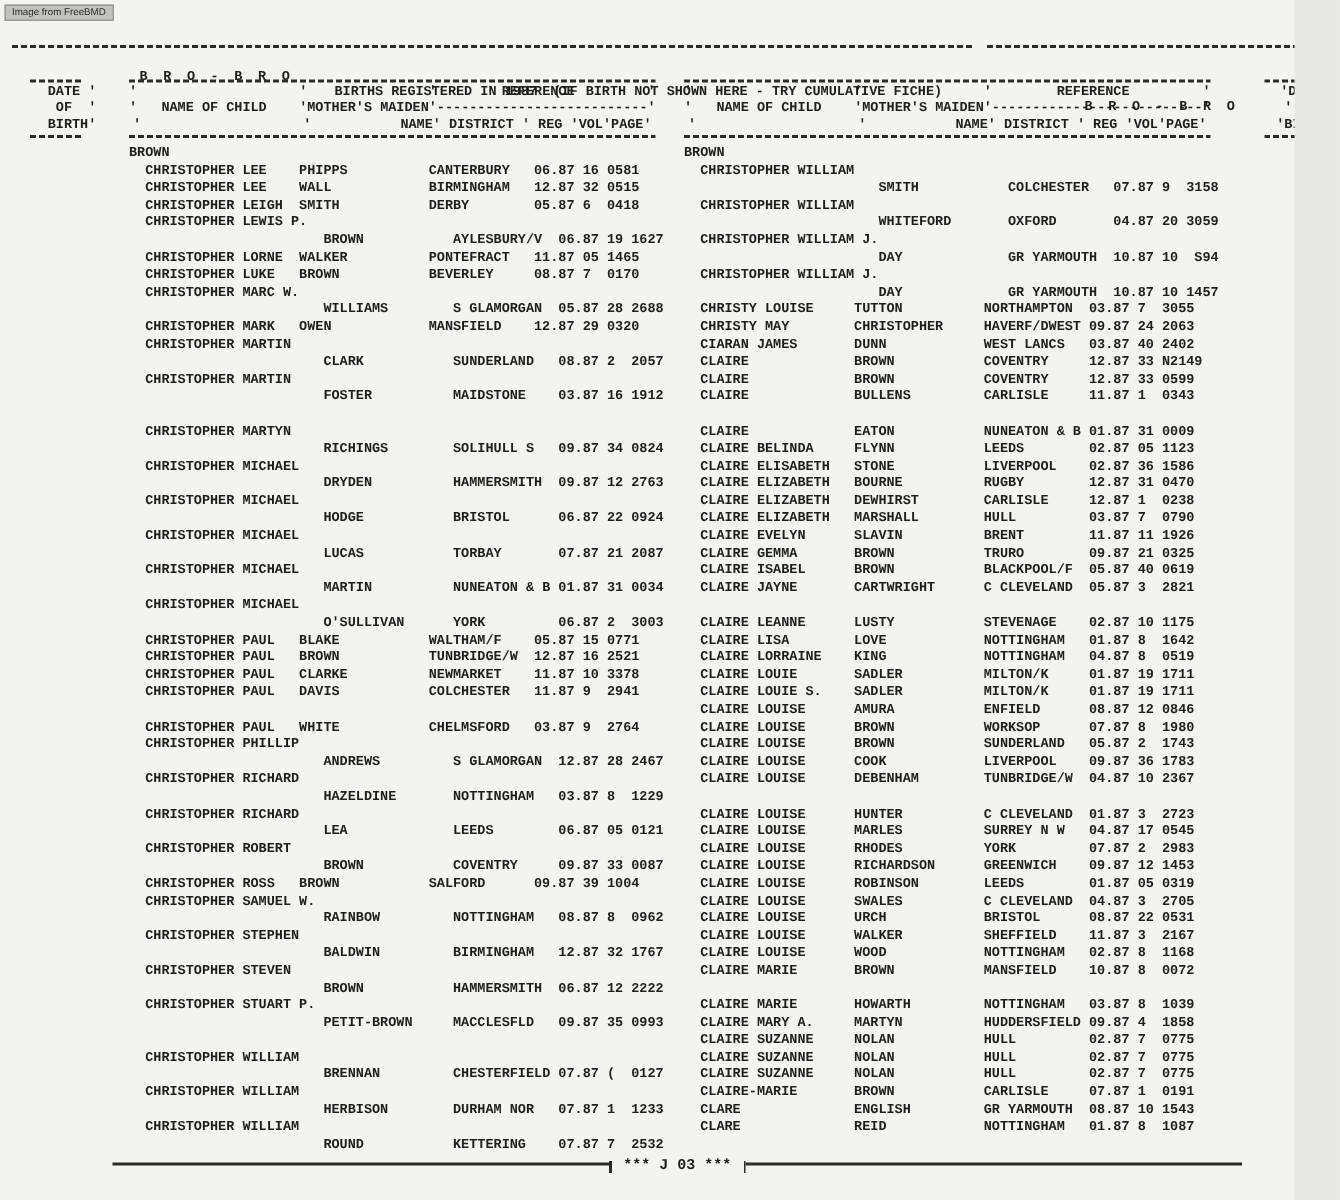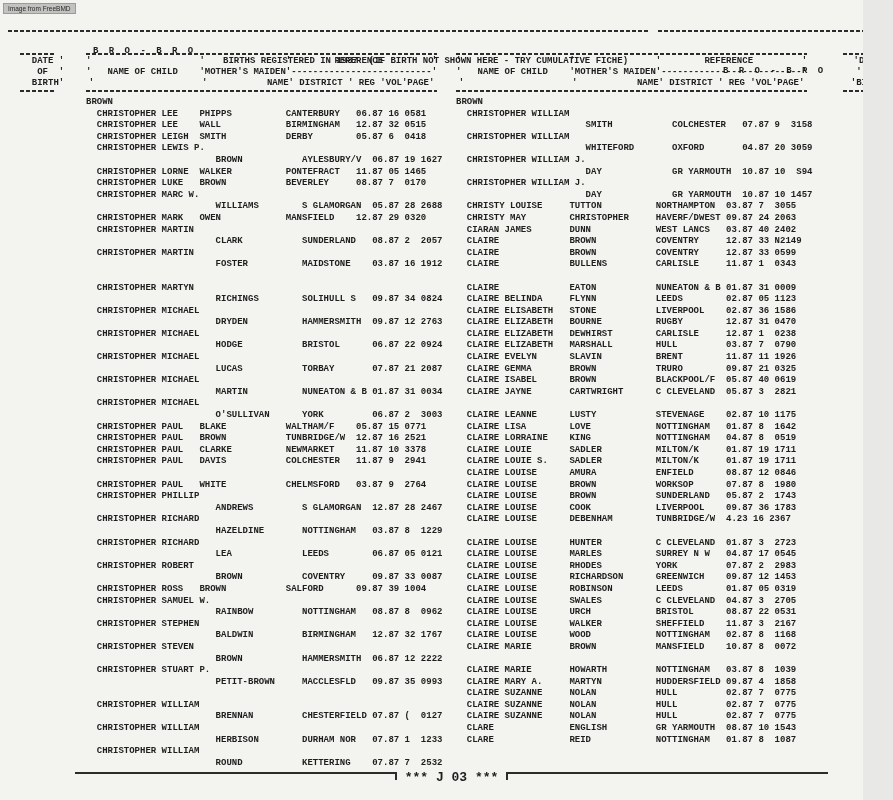--- a/index.html
+++ b/index.html
@@ -43,21 +43,21 @@
   .line.row{padding-left:2ch;}
   .line.surname{padding-left:0;}
   .row span{display:inline-block; vertical-align:top; box-sizing:border-box; white-space:pre;}
   .row .n{width:19ch;}
   .row .m{width:16ch;}
   .row .d{width:13ch;}
   .row .r{width:14ch;}
   .row.cont .m{padding-left:3ch; width:19ch;}
   .footer{
     position:absolute; top:772px; left:75px; right:35px;
-    display:flex; align-items:flex-start; font-size:13px;
+    display:flex; align-items:center; font-size:10px;
   }
   .footer-line{flex:1; height:1.5px; background:#2b2b2b; margin-bottom:4px;}
   .footer-tick{width:1.5px; height:8px; background:#2b2b2b;}
   .footer-label{padding:0 8px; line-height:12px; white-space:pre;}
 </style>
 </head>
 <body>
 
 <div class="page">
 
@@ -194,38 +194,39 @@
       <div class="line blank"></div>
       <div class="line row"><span class="n">CLAIRE LEANNE</span><span class="m">LUSTY</span><span class="d">STEVENAGE</span><span class="r">02.87 10 1175</span></div>
       <div class="line row"><span class="n">CLAIRE LISA</span><span class="m">LOVE</span><span class="d">NOTTINGHAM</span><span class="r">01.87 8  1642</span></div>
       <div class="line row"><span class="n">CLAIRE LORRAINE</span><span class="m">KING</span><span class="d">NOTTINGHAM</span><span class="r">04.87 8  0519</span></div>
       <div class="line row"><span class="n">CLAIRE LOUIE</span><span class="m">SADLER</span><span class="d">MILTON/K</span><span class="r">01.87 19 1711</span></div>
       <div class="line row"><span class="n">CLAIRE LOUIE S.</span><span class="m">SADLER</span><span class="d">MILTON/K</span><span class="r">01.87 19 1711</span></div>
       <div class="line row"><span class="n">CLAIRE LOUISE</span><span class="m">AMURA</span><span class="d">ENFIELD</span><span class="r">08.87 12 0846</span></div>
       <div class="line row"><span class="n">CLAIRE LOUISE</span><span class="m">BROWN</span><span class="d">WORKSOP</span><span class="r">07.87 8  1980</span></div>
       <div class="line row"><span class="n">CLAIRE LOUISE</span><span class="m">BROWN</span><span class="d">SUNDERLAND</span><span class="r">05.87 2  1743</span></div>
       <div class="line row"><span class="n">CLAIRE LOUISE</span><span class="m">COOK</span><span class="d">LIVERPOOL</span><span class="r">09.87 36 1783</span></div>
-      <div class="line row"><span class="n">CLAIRE LOUISE</span><span class="m">DEBENHAM</span><span class="d">TUNBRIDGE/W</span><span class="r">4.23 16 2367</span></div>
+      <div class="line row"><span class="n">CLAIRE LOUISE</span><span class="m">DEBENHAM</span><span class="d">TUNBRIDGE/W</span><span class="r">04.87 10 2367</span></div>
       <div class="line blank"></div>
       <div class="line row"><span class="n">CLAIRE LOUISE</span><span class="m">HUNTER</span><span class="d">C CLEVELAND</span><span class="r">01.87 3  2723</span></div>
       <div class="line row"><span class="n">CLAIRE LOUISE</span><span class="m">MARLES</span><span class="d">SURREY N W</span><span class="r">04.87 17 0545</span></div>
       <div class="line row"><span class="n">CLAIRE LOUISE</span><span class="m">RHODES</span><span class="d">YORK</span><span class="r">07.87 2  2983</span></div>
       <div class="line row"><span class="n">CLAIRE LOUISE</span><span class="m">RICHARDSON</span><span class="d">GREENWICH</span><span class="r">09.87 12 1453</span></div>
       <div class="line row"><span class="n">CLAIRE LOUISE</span><span class="m">ROBINSON</span><span class="d">LEEDS</span><span class="r">01.87 05 0319</span></div>
       <div class="line row"><span class="n">CLAIRE LOUISE</span><span class="m">SWALES</span><span class="d">C CLEVELAND</span><span class="r">04.87 3  2705</span></div>
       <div class="line row"><span class="n">CLAIRE LOUISE</span><span class="m">URCH</span><span class="d">BRISTOL</span><span class="r">08.87 22 0531</span></div>
       <div class="line row"><span class="n">CLAIRE LOUISE</span><span class="m">WALKER</span><span class="d">SHEFFIELD</span><span class="r">11.87 3  2167</span></div>
       <div class="line row"><span class="n">CLAIRE LOUISE</span><span class="m">WOOD</span><span class="d">NOTTINGHAM</span><span class="r">02.87 8  1168</span></div>
       <div class="line row"><span class="n">CLAIRE MARIE</span><span class="m">BROWN</span><span class="d">MANSFIELD</span><span class="r">10.87 8  0072</span></div>
       <div class="line blank"></div>
       <div class="line row"><span class="n">CLAIRE MARIE</span><span class="m">HOWARTH</span><span class="d">NOTTINGHAM</span><span class="r">03.87 8  1039</span></div>
       <div class="line row"><span class="n">CLAIRE MARY A.</span><span class="m">MARTYN</span><span class="d">HUDDERSFIELD</span><span class="r">09.87 4  1858</span></div>
       <div class="line row"><span class="n">CLAIRE SUZANNE</span><span class="m">NOLAN</span><span class="d">HULL</span><span class="r">02.87 7  0775</span></div>
       <div class="line row"><span class="n">CLAIRE SUZANNE</span><span class="m">NOLAN</span><span class="d">HULL</span><span class="r">02.87 7  0775</span></div>
       <div class="line row"><span class="n">CLAIRE SUZANNE</span><span class="m">NOLAN</span><span class="d">HULL</span><span class="r">02.87 7  0775</span></div>
+      <div class="line row"><span class="n">CLAIRE-MARIE</span><span class="m">BROWN</span><span class="d">CARLISLE</span><span class="r">07.87 1  0191</span></div>
       <div class="line row"><span class="n">CLARE</span><span class="m">ENGLISH</span><span class="d">GR YARMOUTH</span><span class="r">08.87 10 1543</span></div>
       <div class="line row"><span class="n">CLARE</span><span class="m">REID</span><span class="d">NOTTINGHAM</span><span class="r">01.87 8  1087</span></div>
     </div>
 
   <div class="footer">
     <div class="footer-line"></div>
     <div class="footer-tick"></div>
     <div class="footer-label">*** J 03 ***</div>
     <div class="footer-tick"></div>
     <div class="footer-line"></div>

